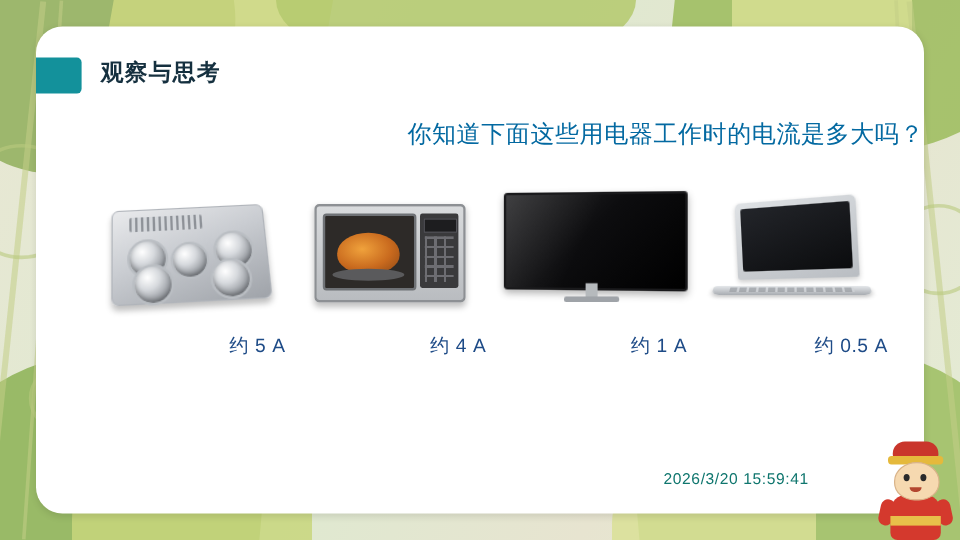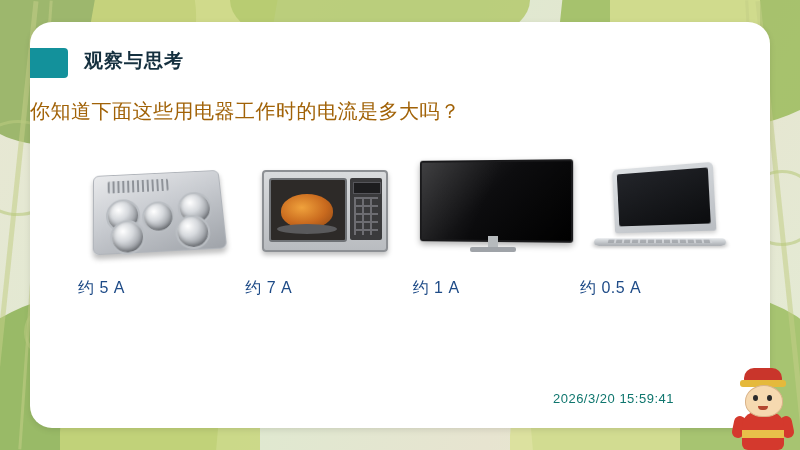--- a/index.html
+++ b/index.html
@@ -142,23 +142,23 @@
     color: #15303f;
     letter-spacing: 1px;
     white-space: nowrap;
   }
   
   .q-top {
     position: absolute;
     left: 0;
     right: 0;
     top: 76px;
-    text-align: left;
+    text-align: right;
     font-size: 20px;
-    color: #a16207;
+    color: #0369a1;
     letter-spacing: .5px;
   }
   .q-bottom {
     position: absolute;
     left: 0;
     right: 0;
     top: 320px;
     text-align: center;
     font-size: 19px;
     color: #1e4b87;
@@ -169,21 +169,21 @@
     position: absolute;
     left: 48px;
     right: 30px;
     top: 120px;
     display: flex;
     justify-content: space-between;
     align-items: flex-end;
   }
   .device {
     width: 160px;
-    text-align: left;
+    text-align: right;
   }
   .device-art {
     height: 110px;
     position: relative;
     display: flex;
     align-items: flex-end;
     justify-content: center;
   }
   .device-label {
     margin-top: 26px;
@@ -498,21 +498,21 @@
             <div class="mw-door">
               <div class="mw-food"></div>
               <div class="mw-plate"></div>
             </div>
             <div class="mw-panel">
               <div class="mw-screen"></div>
               <div class="mw-keys"></div>
             </div>
           </div>
         </div>
-        <div class="device-label">约 7 A</div>
+        <div class="device-label">约 4 A</div>
       </div>
 
       <div class="device">
         <div class="device-art">
           <div class="tv">
             <div class="tv-screen">
               <div class="tv-gloss"></div>
             </div>
             <div class="tv-neck"></div>
             <div class="tv-stand"></div>

